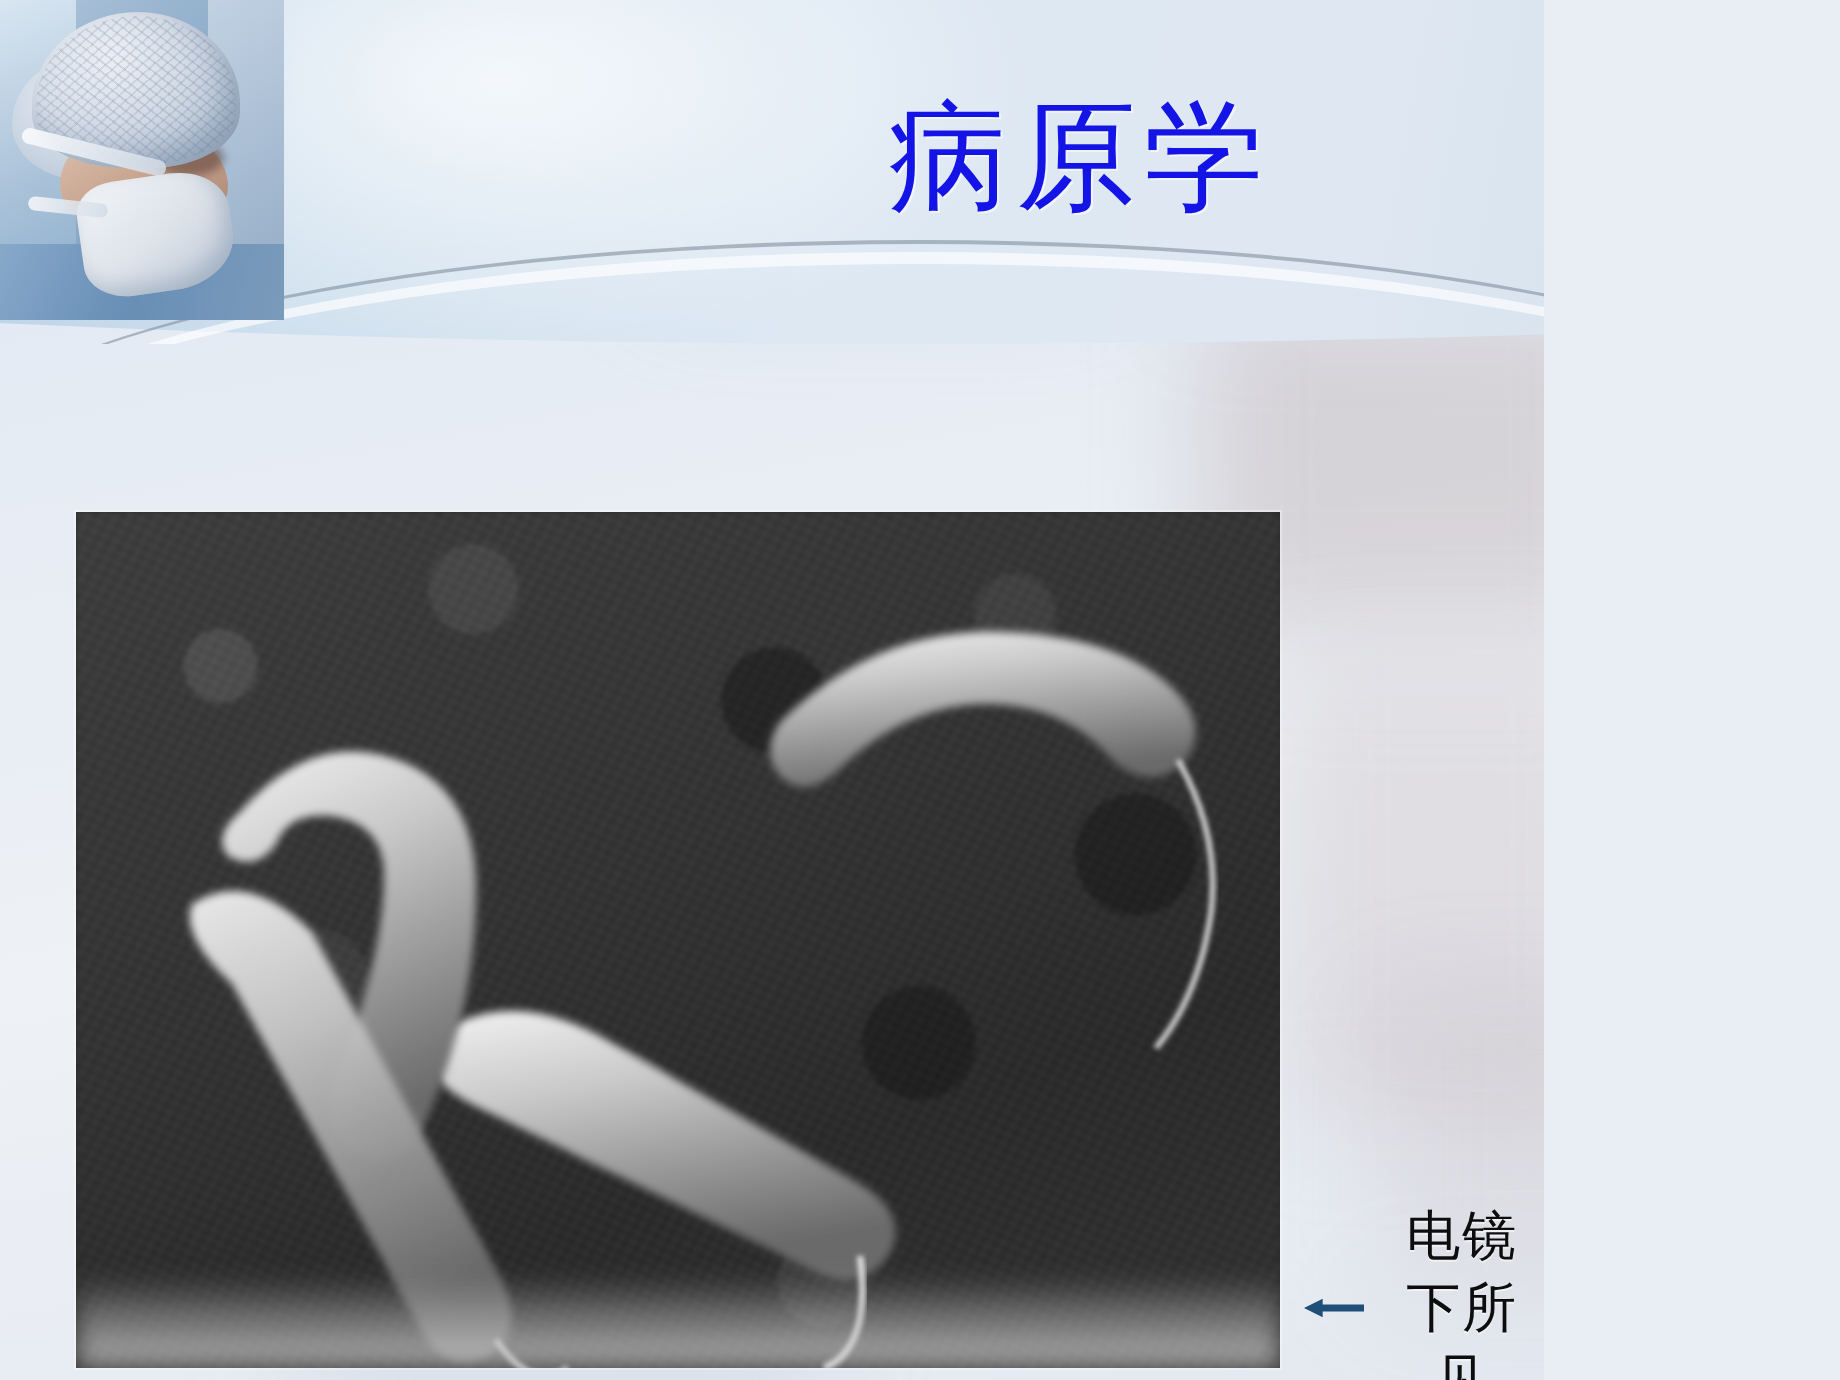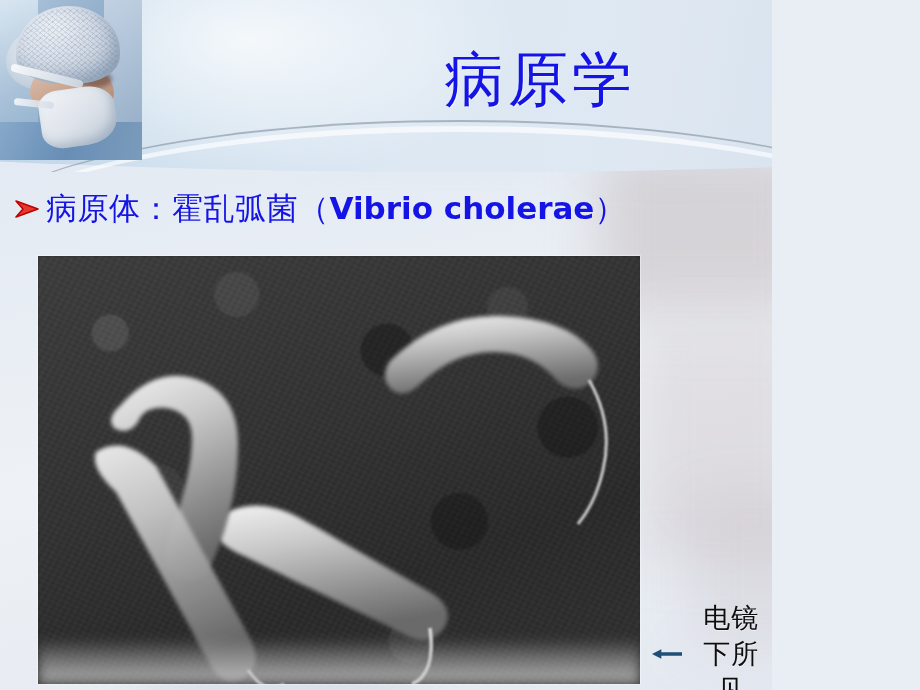--- a/index.html
+++ b/index.html
@@ -212,26 +212,20 @@
     <div class="sg sg-cap"></div>
     <div class="sg sg-capmesh"></div>
     <div class="sg sg-strap"></div>
     <div class="sg sg-mask"></div>
     <div class="sg sg-strap2"></div>
     <div class="sg sg-shade"></div>
   </div>
 
   <div class="title">病原学</div>
 
-  <div class="bullet-row">
-    <svg class="bullet-arrow" viewBox="0 0 30 30">
-      <path d="M4 7 L26 15 L4 23 L11 15 Z" fill="#e23b2e" stroke="#c00000" stroke-width="1.6" stroke-linejoin="round"></path>
-    </svg>
-    <span class="bullet-text"><span>病原体：霍乱弧菌（</span><span class="latin">Vibrio  cholerae</span><span>）</span></span>
-  </div>
 
   <div class="micro">
     <div class="micro-grain"></div>
     <svg class="micro-svg" viewBox="0 0 602 428" preserveAspectRatio="none">
       <defs>
         <linearGradient id="cellg" x1="0" y1="0" x2="0.3" y2="1">
           <stop offset="0%" stop-color="#f2f2f2"></stop>
           <stop offset="35%" stop-color="#c9c9c9"></stop>
           <stop offset="75%" stop-color="#8e8e8e"></stop>
           <stop offset="100%" stop-color="#6a6a6a"></stop>

